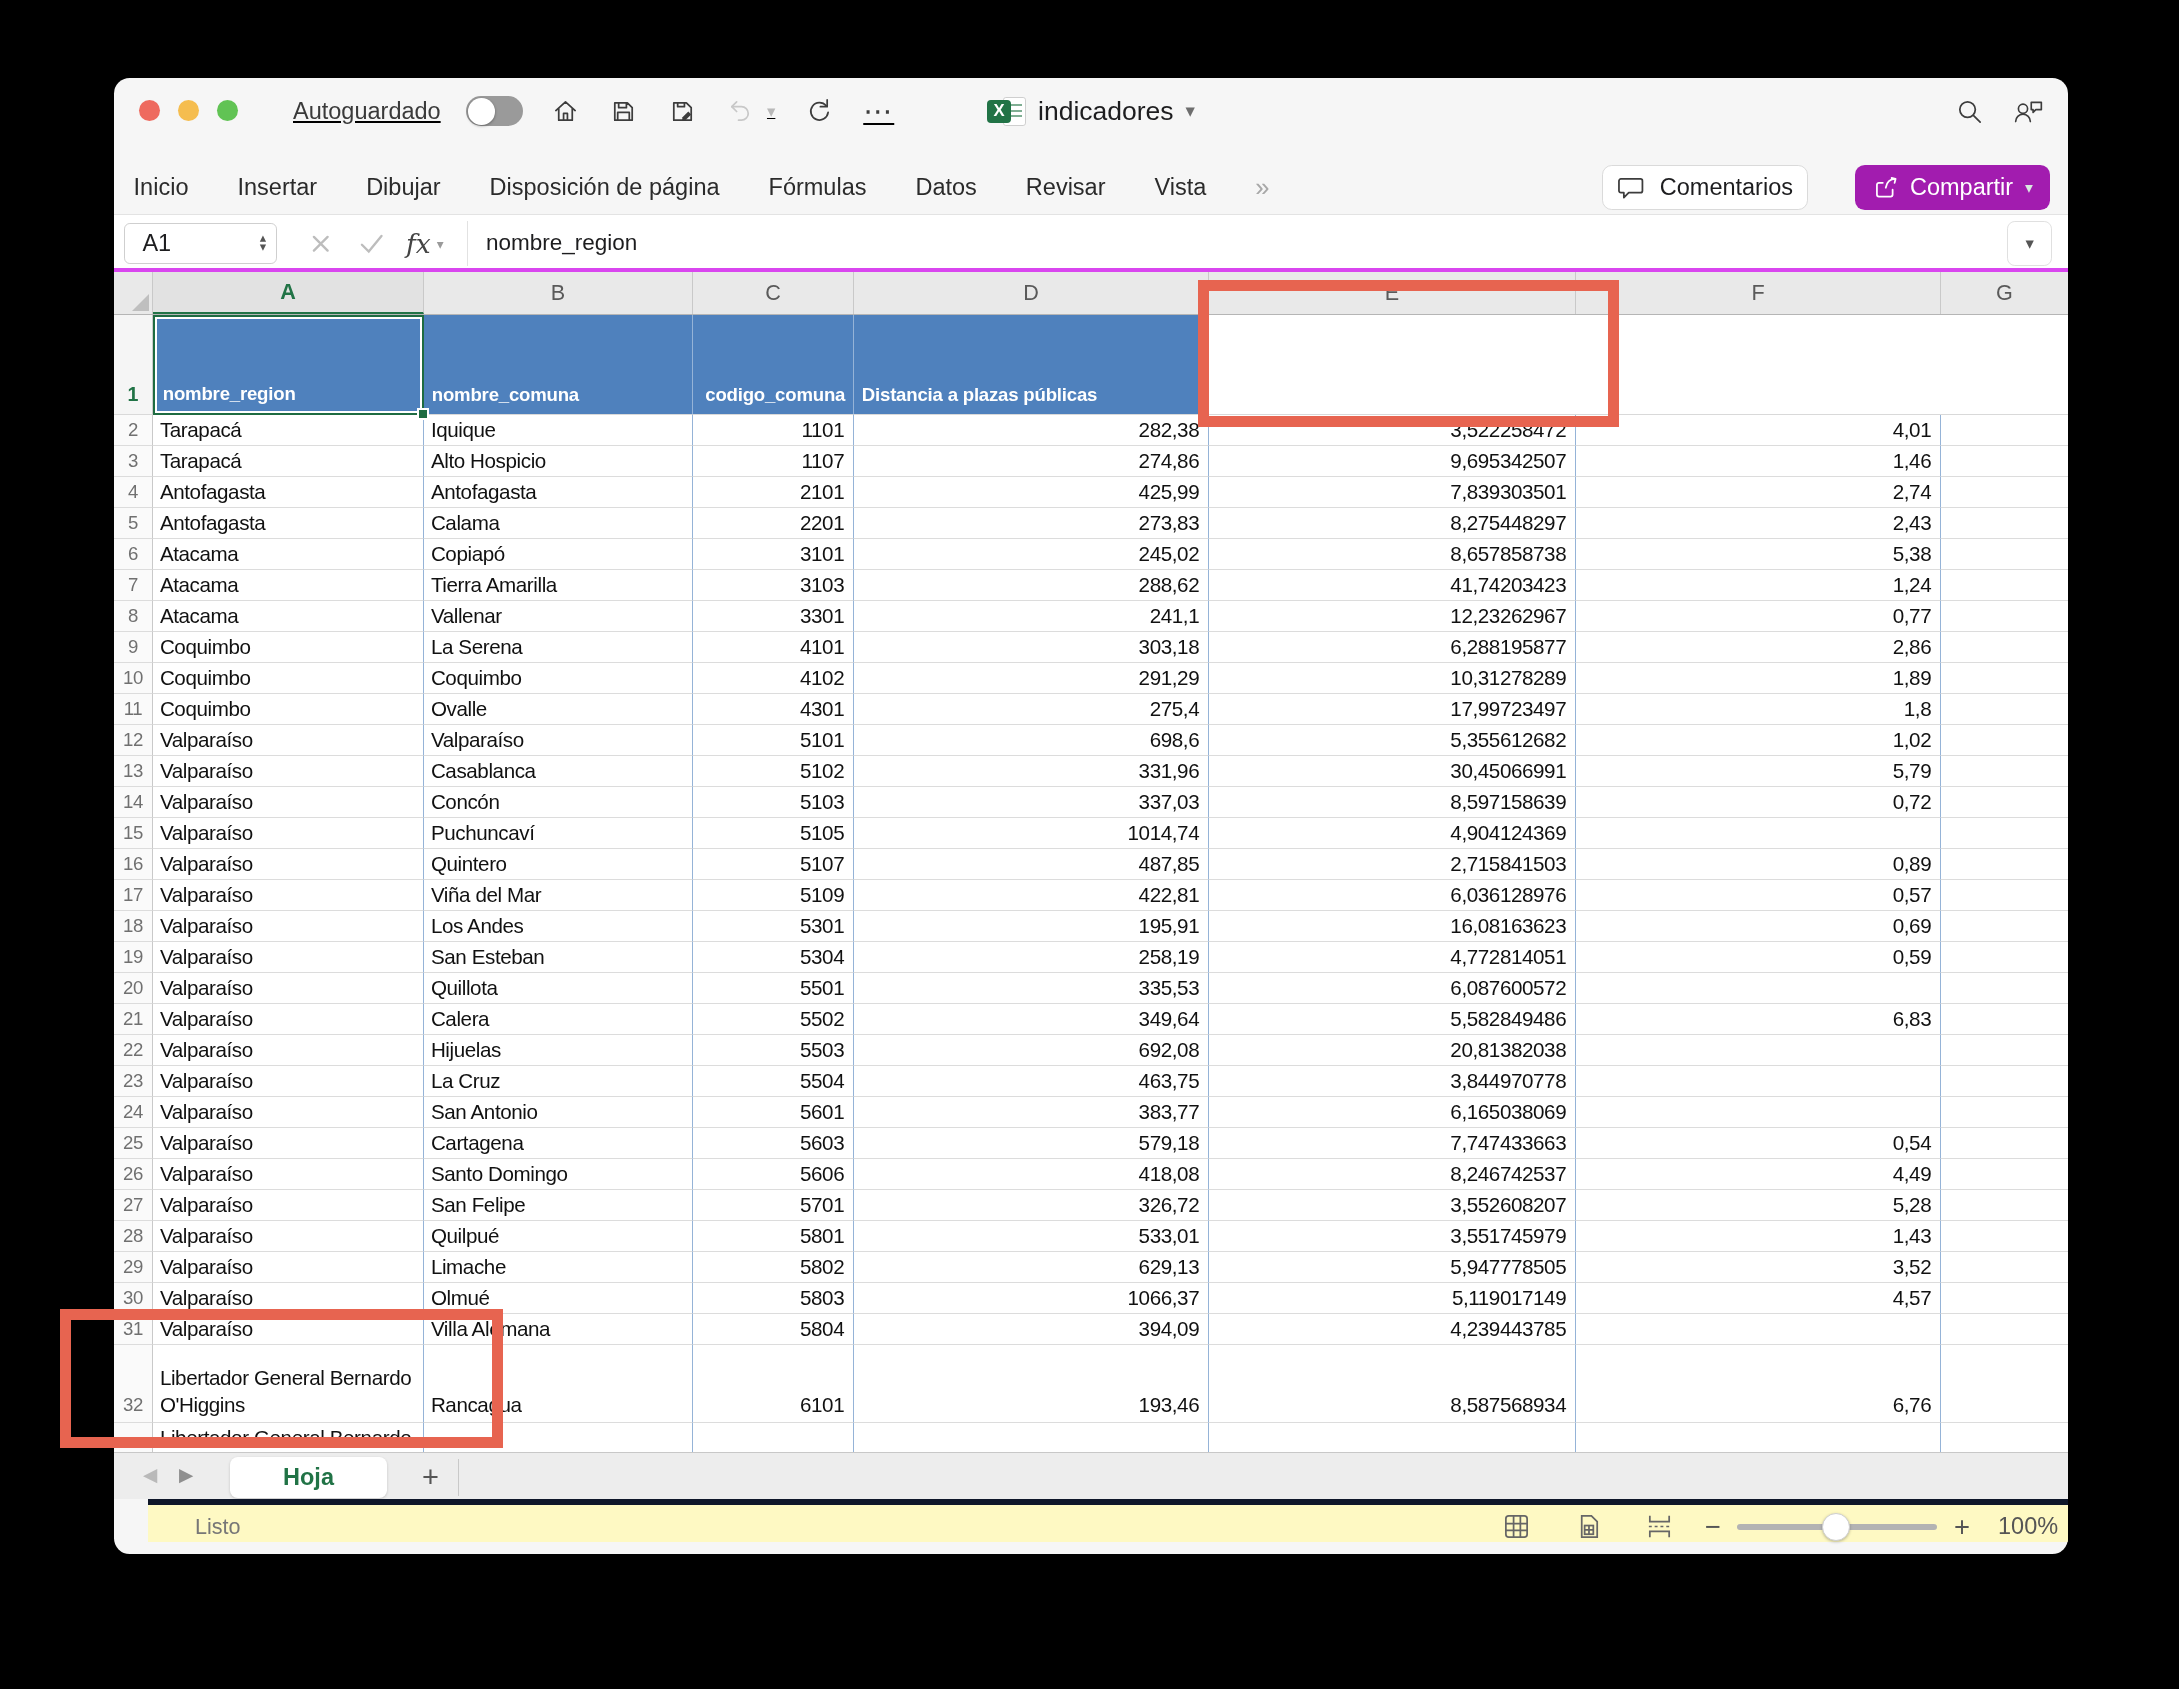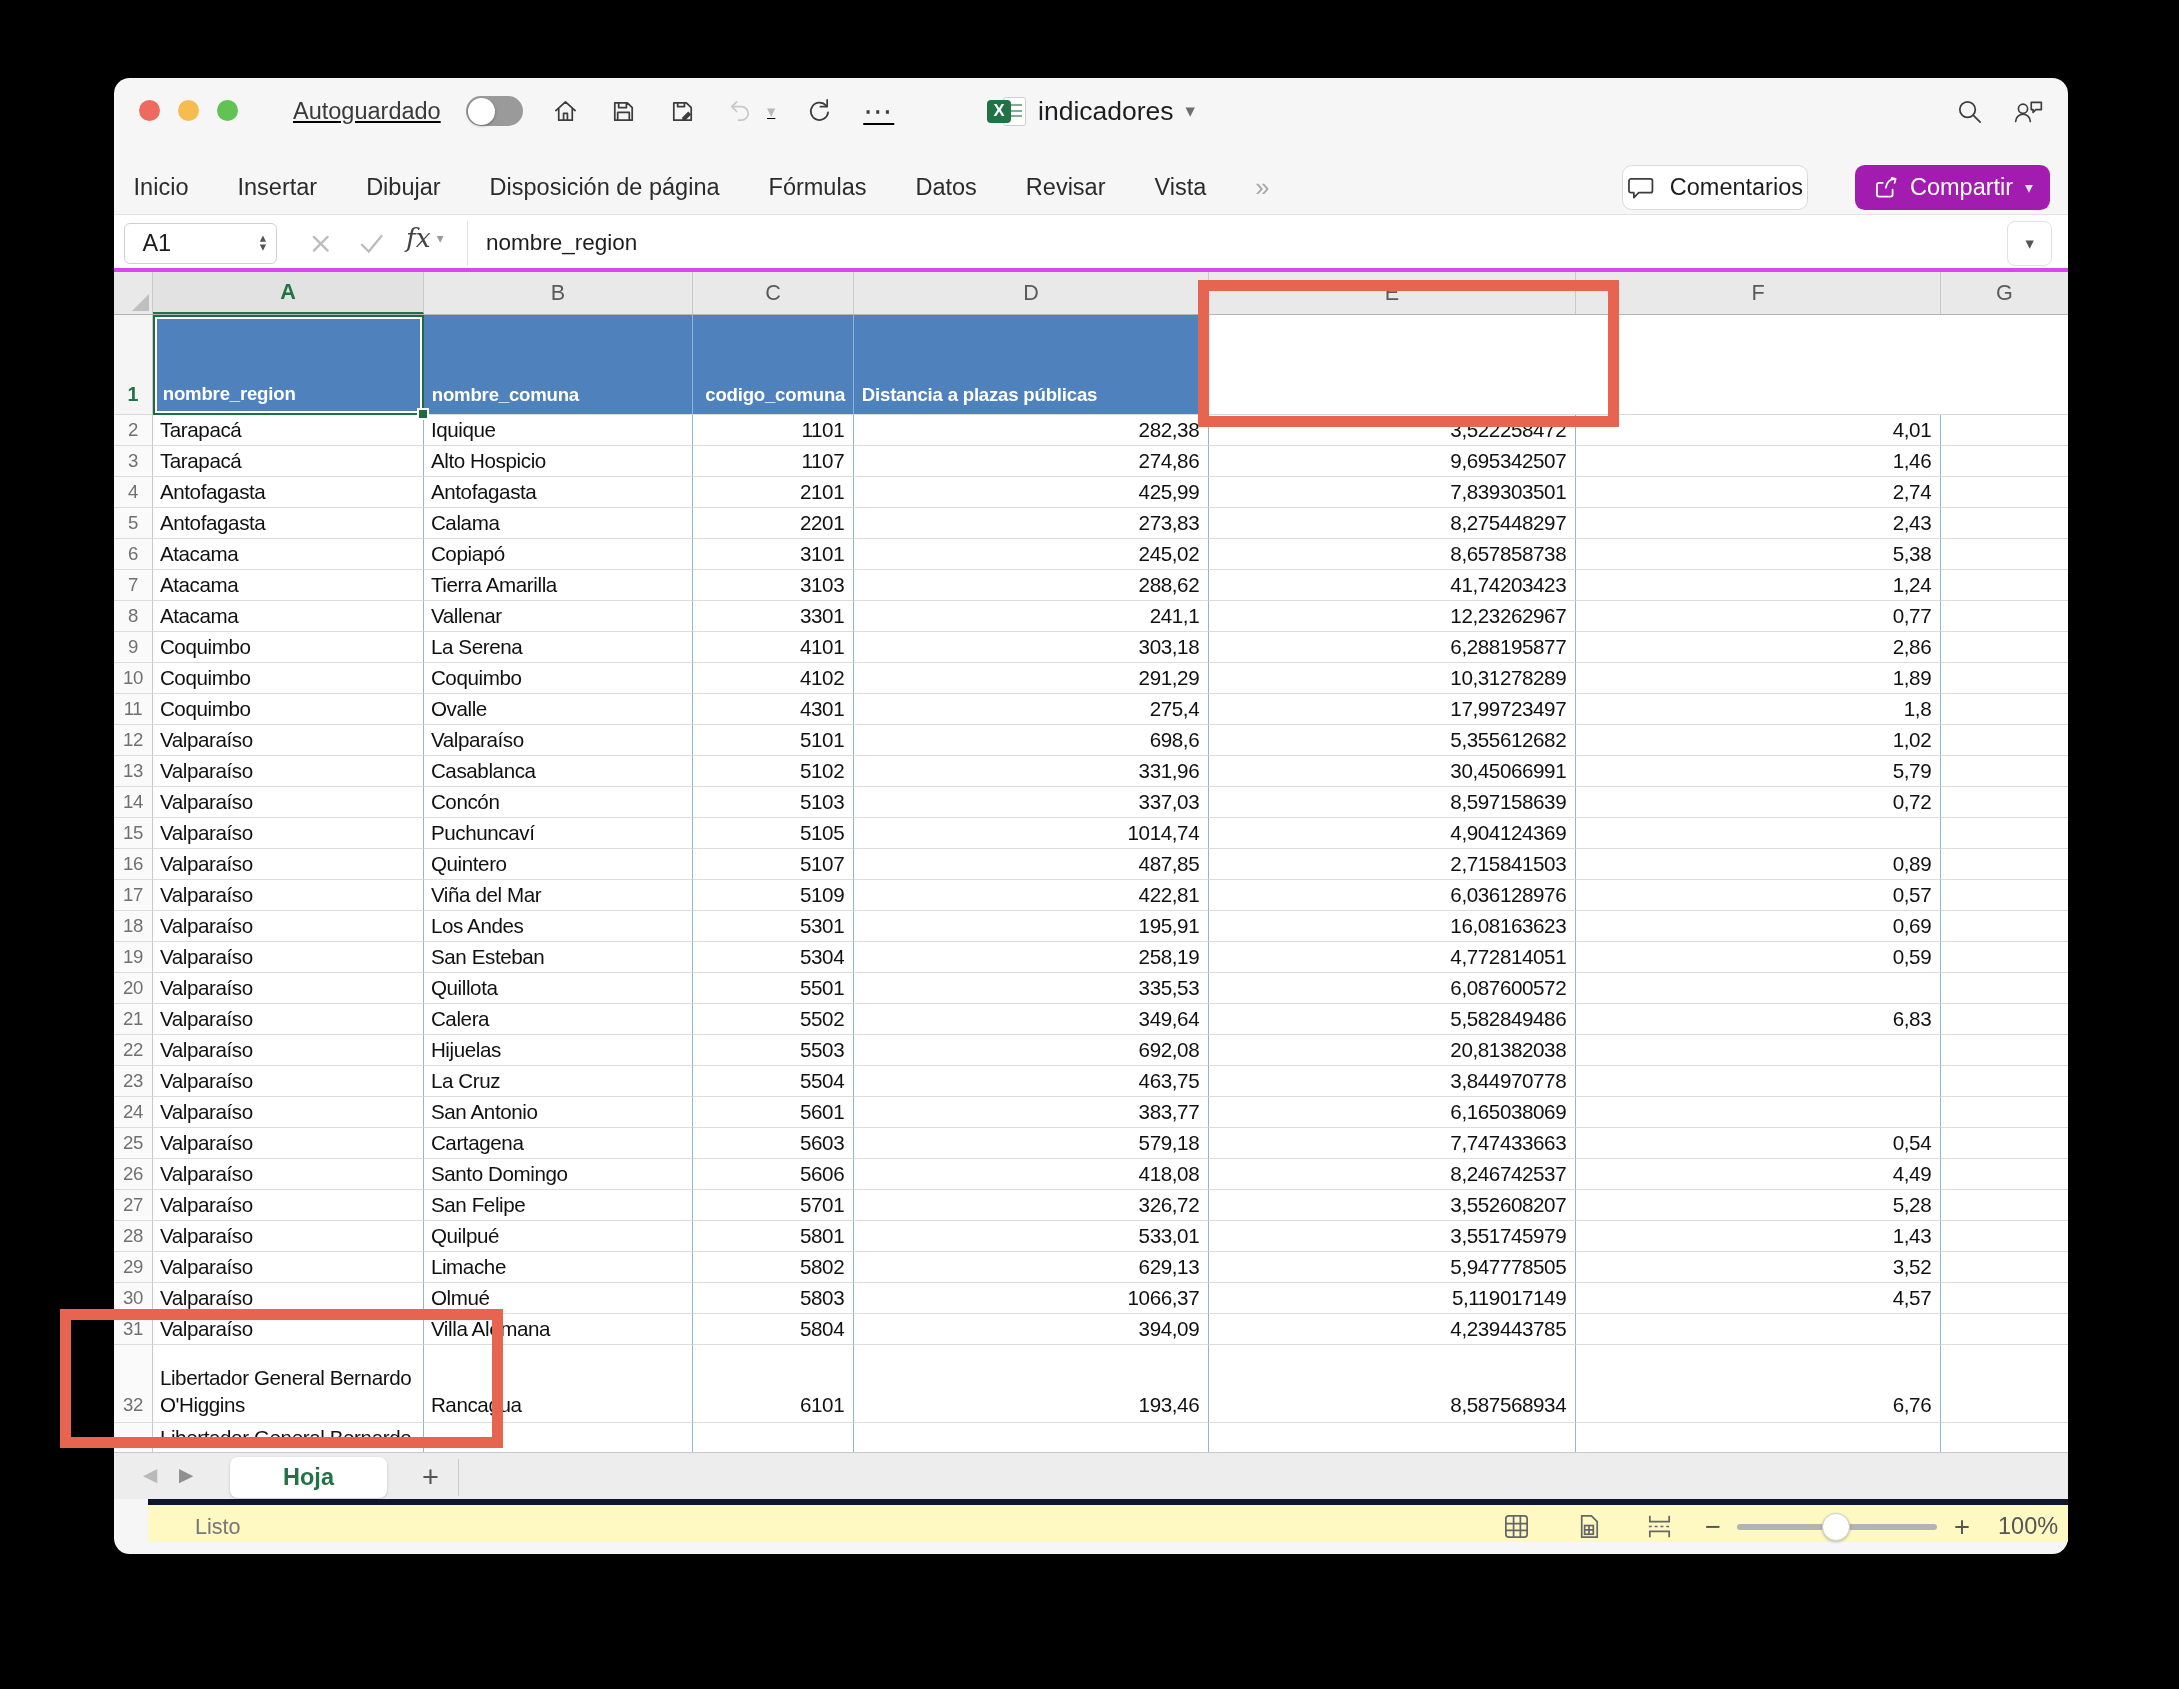--- a/index.html
+++ b/index.html
@@ -31,37 +31,37 @@
     color:#fff;font-weight:bold;font-size:16.7px;display:flex;align-items:center;justify-content:center;}
   .doc-title{font-size:26.5px;color:#1d1d1f;}
   .title-chev{font-size:18.6px;color:#6e6e6e;}
   .tb-right{position:absolute;right:23.5px;top:9.8px;height:47px;display:flex;align-items:center;gap:25.5px;}
 
   
   .ribbon{position:relative;height:55px;border-bottom:1px solid #e3e3e3;}
   .tabs{position:absolute;left:19.6px;top:0;height:55px;display:flex;align-items:center;gap:49px;}
   .rtab{font-size:23.5px;color:#2b2b2b;white-space:nowrap;}
   .overflow{font-size:25.5px;color:#a8a8a8;}
-  .comments-btn{position:absolute;right:260px;top:4.9px;height:45px;padding:0 4px;background:#fff;
+  .comments-btn{position:absolute;right:260px;top:4.9px;height:45px;padding:0 14px;background:#fff;
     border:1px solid #dadada;border-radius:9.8px;display:flex;align-items:center;gap:15px;font-size:23.5px;color:#1d1d1f;}
   .comments-btn svg{stroke:#3d3d3d;fill:none;stroke-width:1.8;stroke-linejoin:round;}
   .share-btn{position:absolute;right:17.6px;top:4.9px;height:45px;padding:0 17.6px;background:#a21caf;
     border-radius:9.8px;display:flex;align-items:center;gap:11.8px;font-size:23.5px;color:#fff;}
   .share-btn svg{stroke:#fff;fill:none;stroke-width:1.8;stroke-linecap:round;stroke-linejoin:round;}
   .share-chev{font-size:15.7px;color:#d8e9df;}
 
   
   .fbar{position:relative;height:57px;background:#fff;border-bottom:4px solid #d946ef;}
   .namebox{position:absolute;left:9.8px;top:7.8px;width:153px;height:41px;background:#fff;border:1px solid #cfcfcf;
     border-radius:5.9px;display:flex;align-items:center;}
   .namebox .nb-text{font-size:23.5px;color:#1d1d1f;padding-left:17.6px;flex:1;}
   .spinner{display:flex;flex-direction:column;line-height:9.8px;padding-right:9.8px;color:#555;font-size:12.7px;}
   .fbtn{position:absolute;top:7.8px;height:41px;display:flex;align-items:center;justify-content:center;width:41px;}
   .fbtn svg{stroke:#bdbdbd;fill:none;stroke-width:2.4;stroke-linecap:round;}
-  .fx{position:absolute;left:292px;top:2px;height:41px;display:flex;align-items:center;
+  .fx{position:absolute;left:292px;top:8px;height:41px;display:flex;align-items:center;
     font-family:"DejaVu Serif", serif;font-style:italic;font-size:26.5px;color:#444;}
   .fx-chev{font-size:13.7px;color:#9a9a9a;margin-left:5.9px;}
   .fdivider{position:absolute;left:353px;top:5.9px;width:1px;height:45px;background:#e2e2e2;}
   .fvalue{position:absolute;left:372px;top:7.8px;height:41px;display:flex;align-items:center;font-size:22.5px;color:#1d1d1f;}
   .fexpand{position:absolute;right:15.7px;top:5.9px;width:45px;height:45px;border:1px solid #e0e0e0;border-radius:7.8px;
     display:flex;align-items:center;justify-content:center;color:#555;font-size:16.7px;background:#fff;}
 
   
   .grid{position:relative;background:#fff;}
   .w-rh{width:39px}.w-a{width:271px}.w-b{width:269px}.w-c{width:161px}

